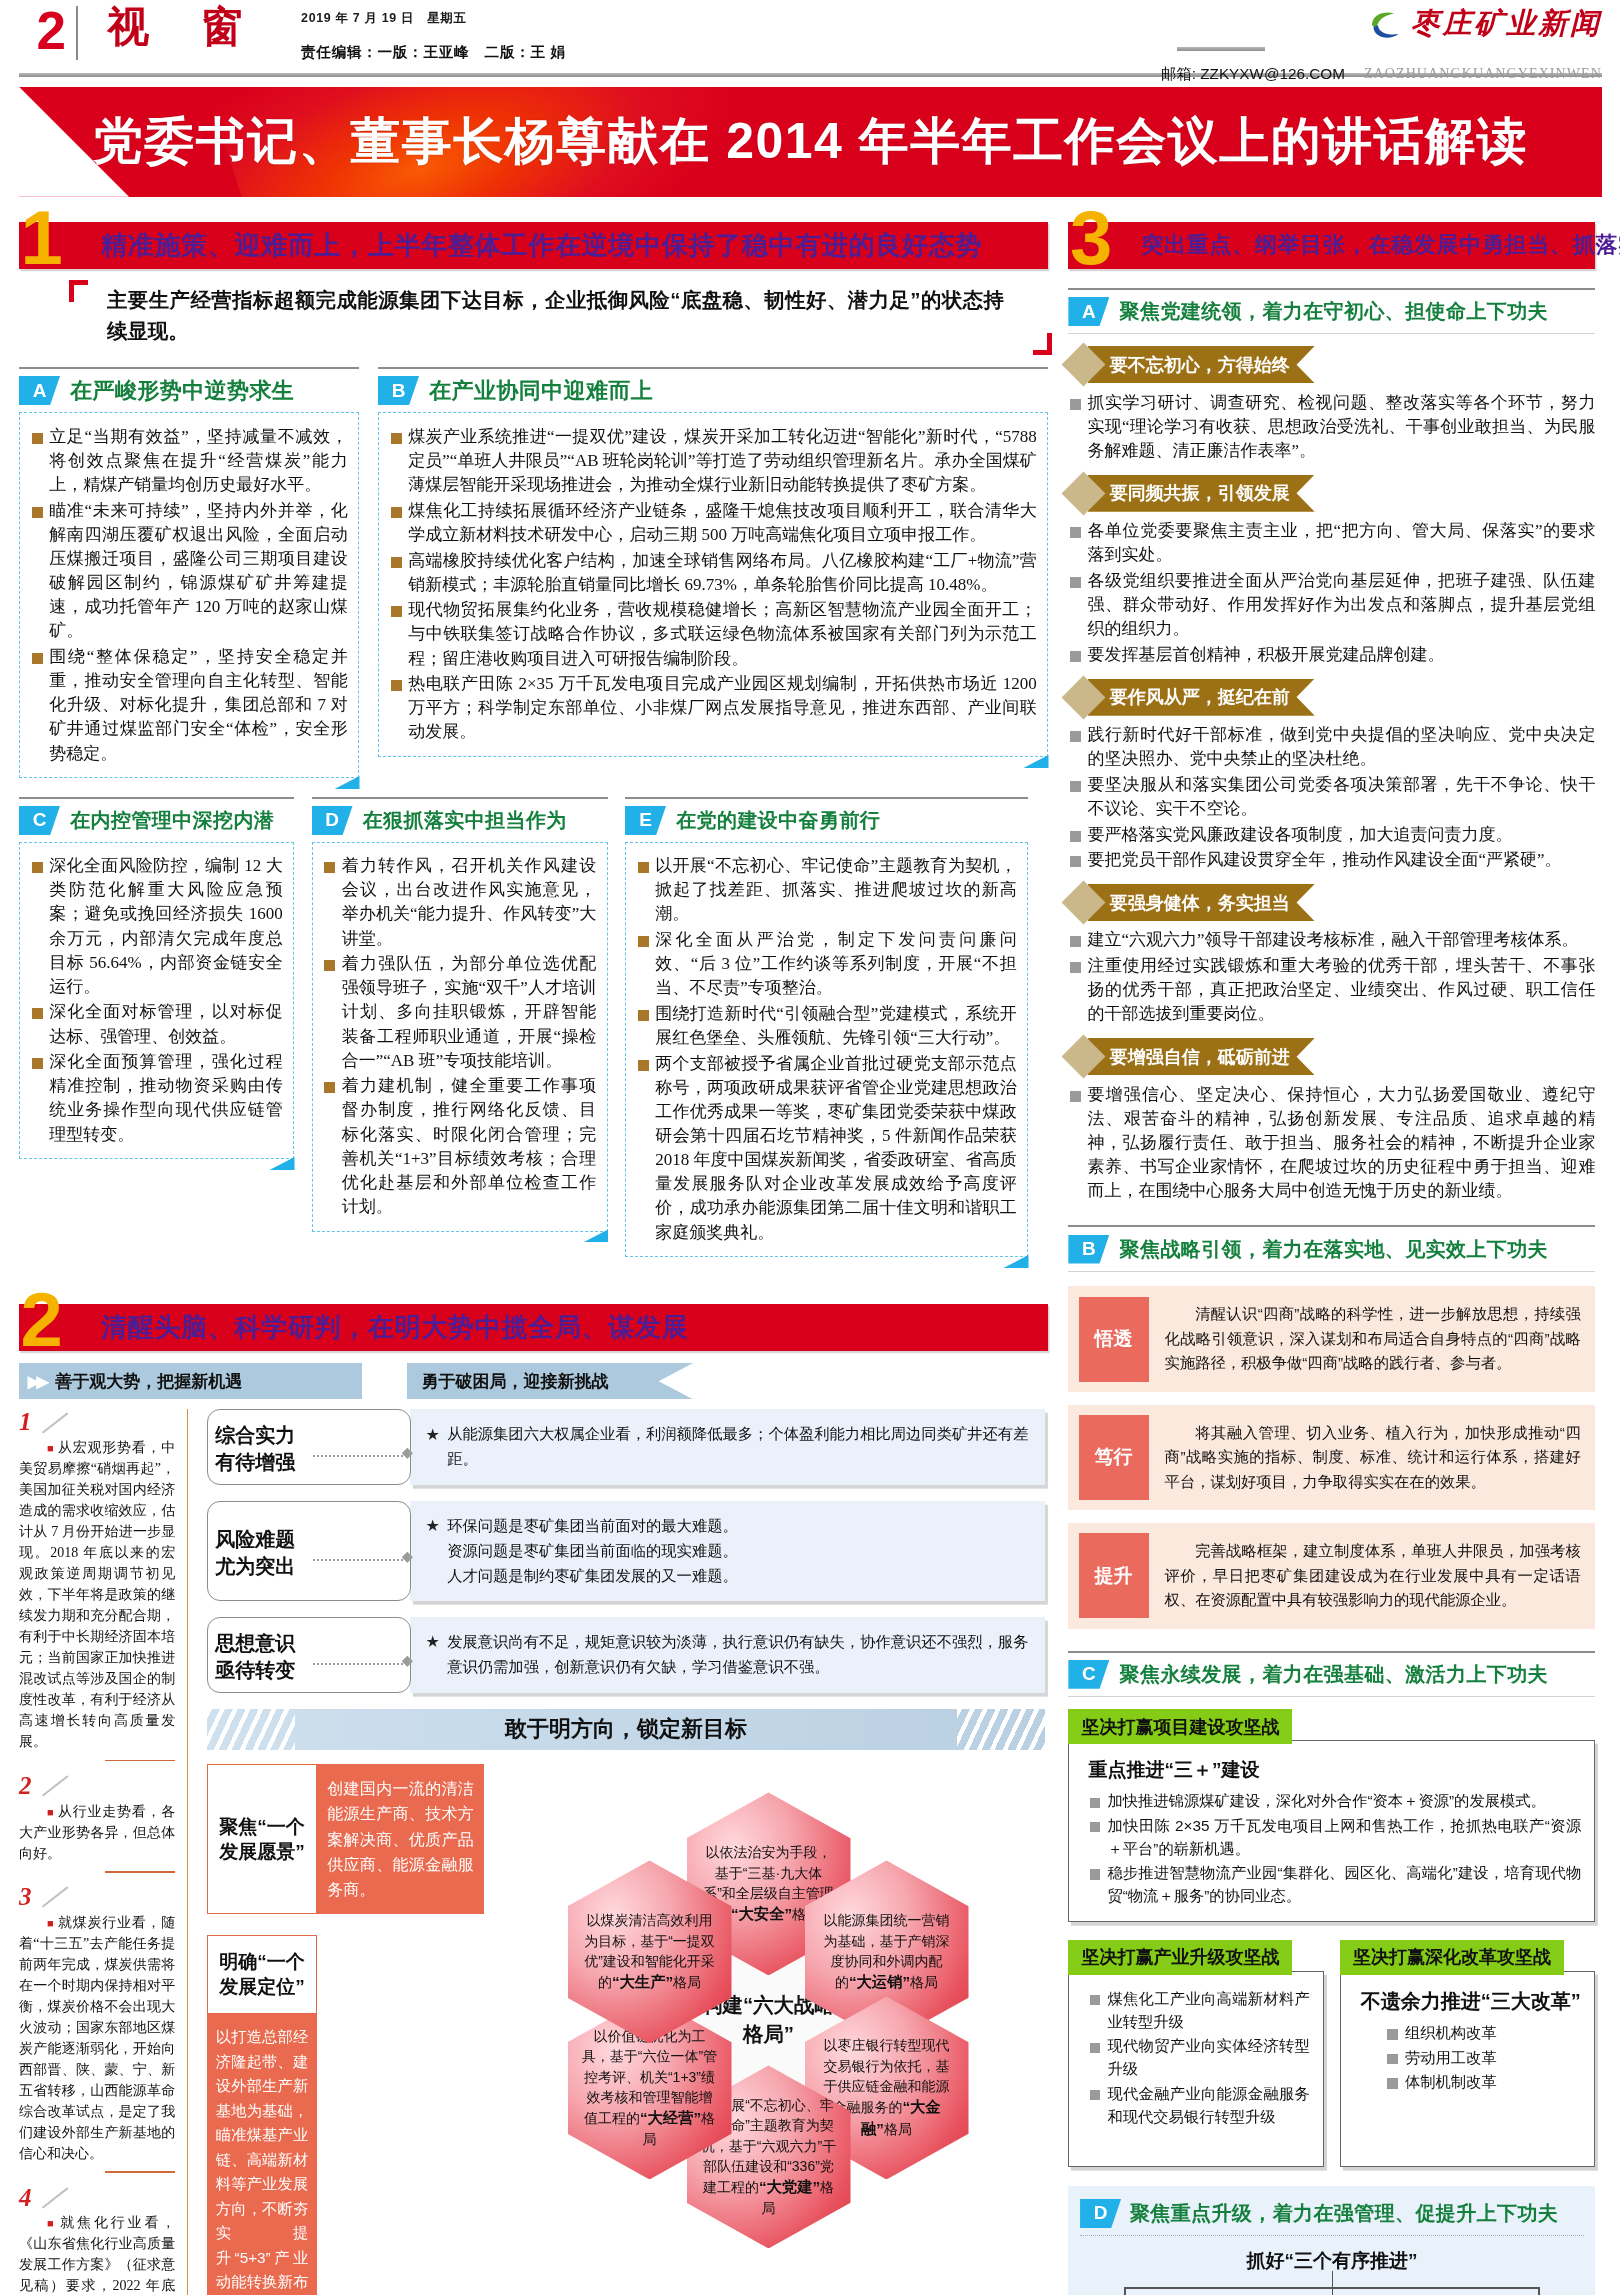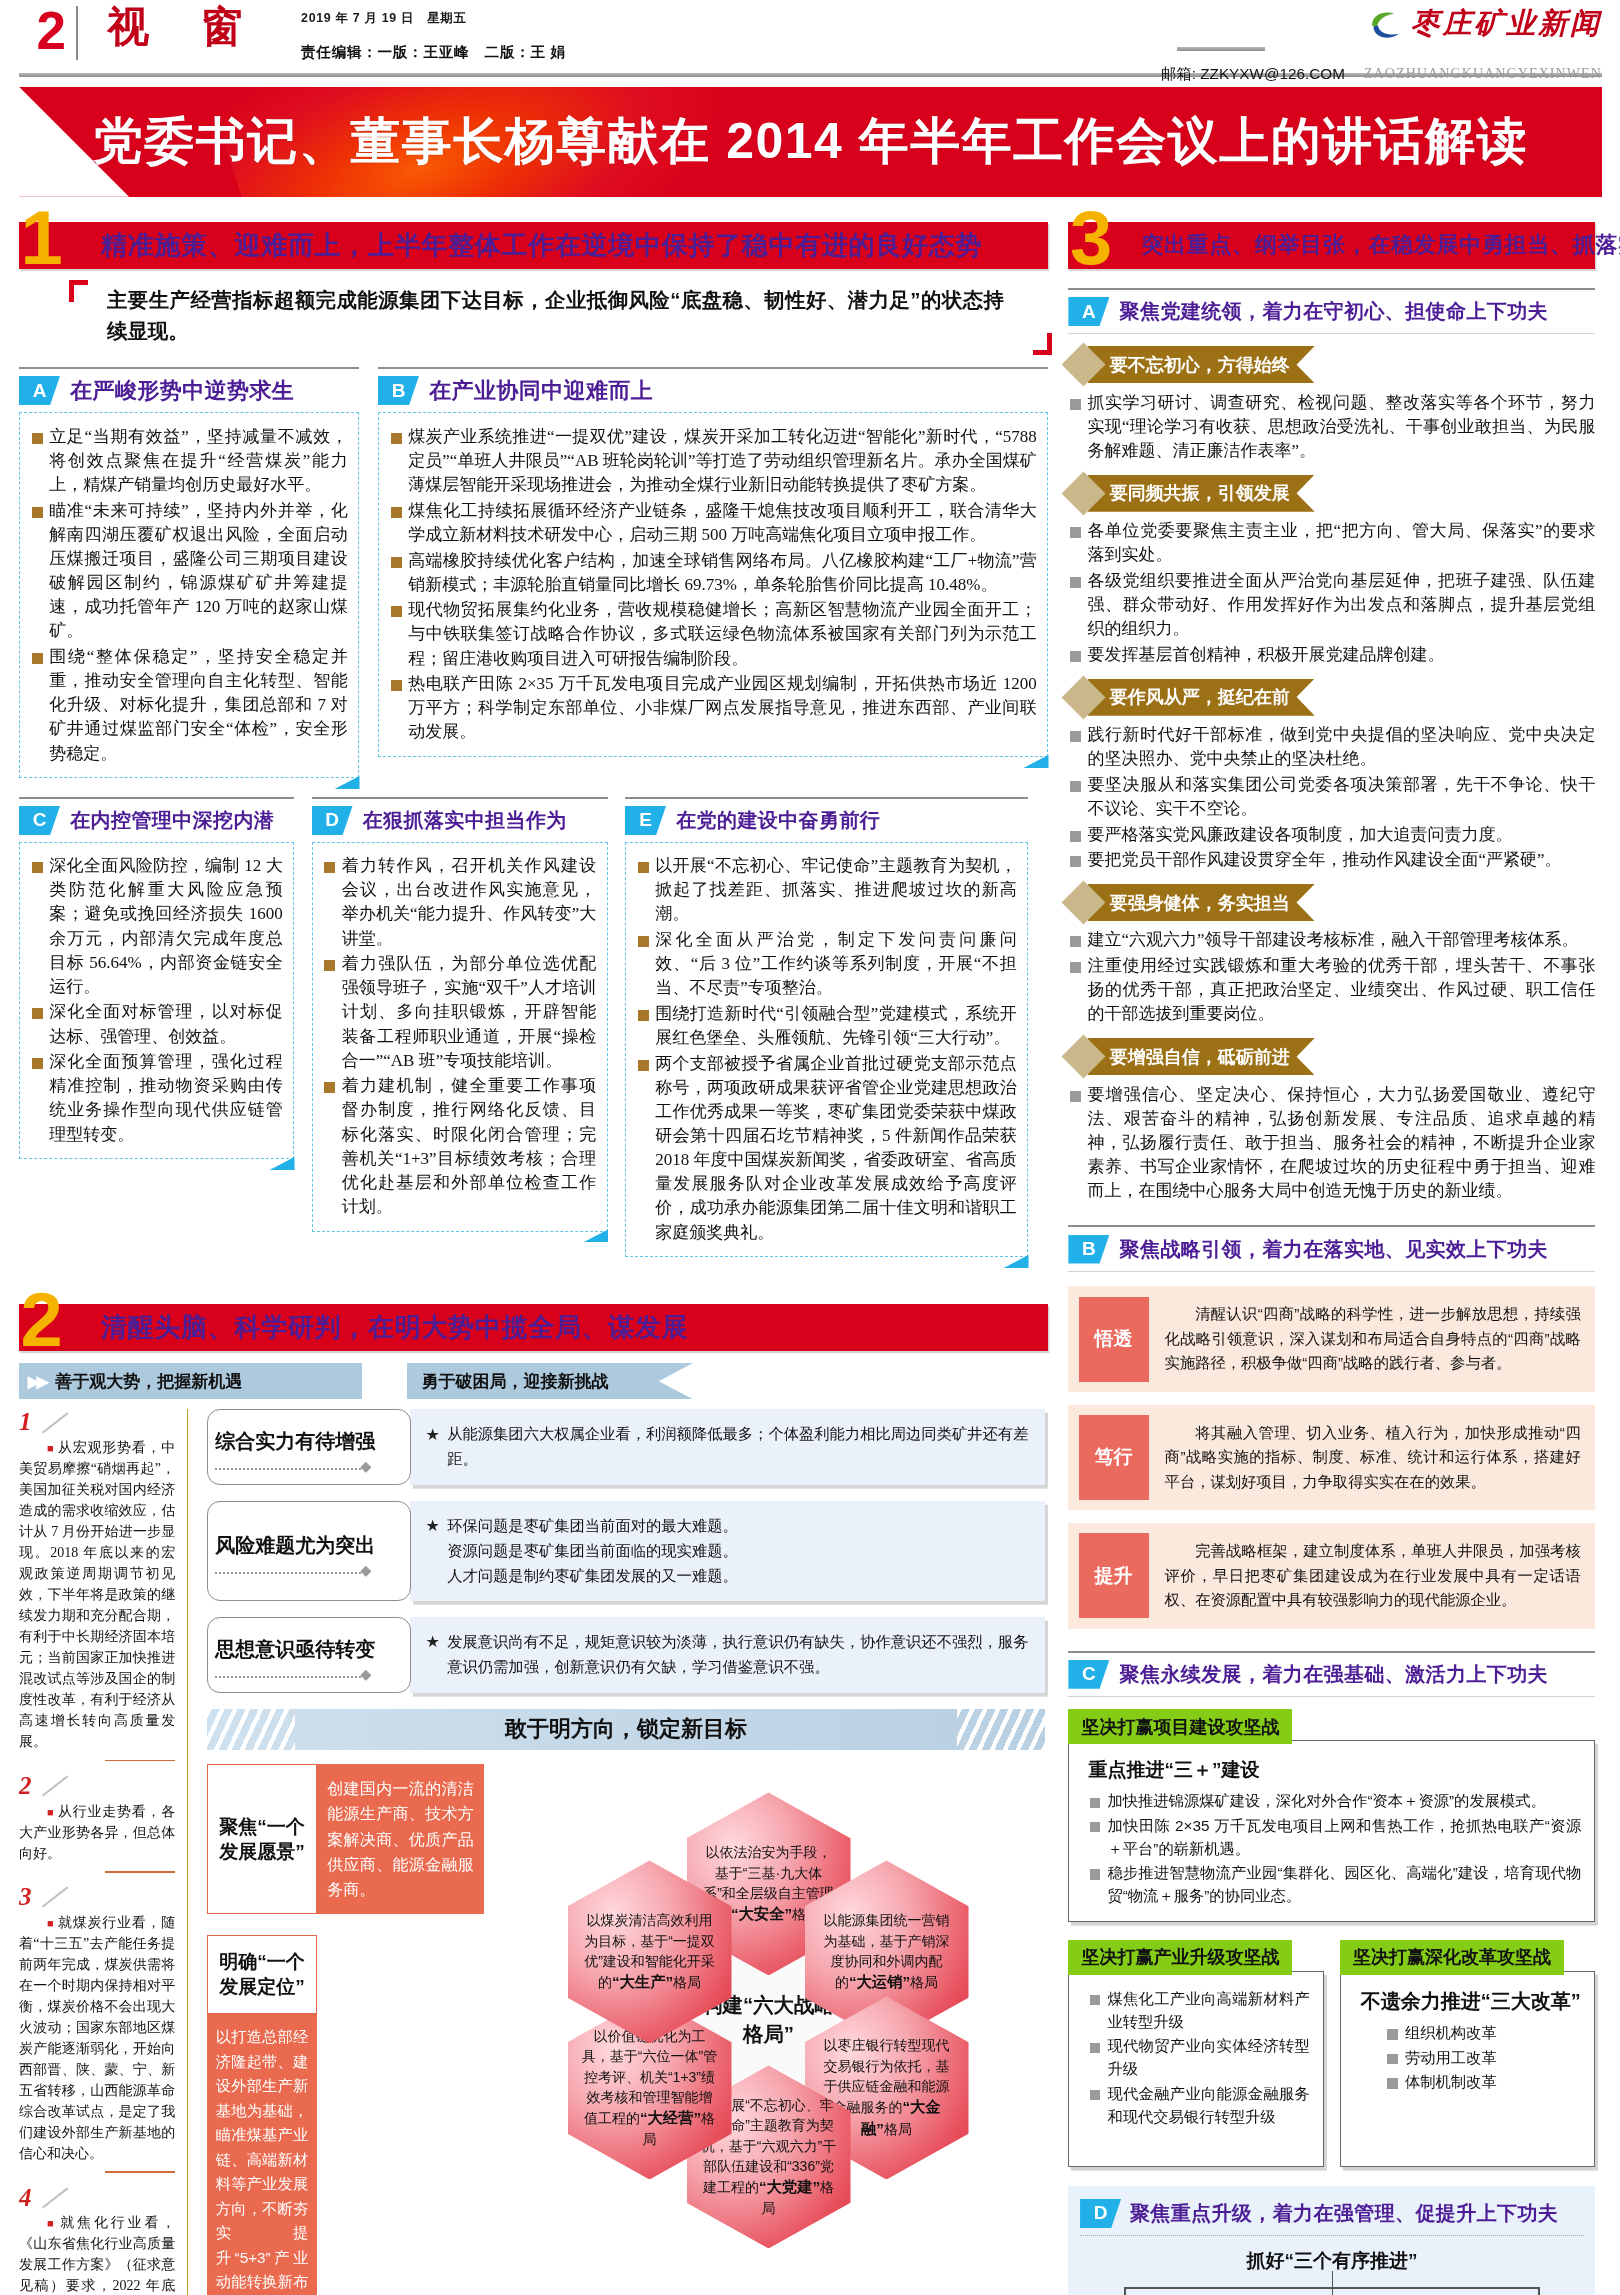--- a/index.html
+++ b/index.html
@@ -105,21 +105,21 @@
   .panel { position:relative; }
   .panel-head { border-top:2.2px solid #8c8c8c; padding-top:6.6px; display:flex; align-items:center; gap:10.2px; }
   .badge {
     width:41px; height:29px; background:#22b0e8; color:#fff;
     font-family:"Liberation Sans", sans-serif; font-weight:bold; font-size:19px;
     display:flex; align-items:center; justify-content:center;
     clip-path:polygon(0 0, 100% 0, 76% 100%, 0 100%);
   }
   .panel-title {
     font-family:"Liberation Sans", sans-serif; font-weight:bold;
-    font-size:22px; color:#4c1d95; letter-spacing:0.4px;
+    font-size:22px; color:#15803d; letter-spacing:0.4px;
   }
   .panel-title.sm { font-size:20px; }
   .panel-box {
     border:1.5px dashed #63c4ea; margin-top:6.6px; padding:11.7px 10.2px 10.2px 10.2px;
     position:relative; background:#fff;
   }
   .panel-box::after {
     content:""; position:absolute; right:-1.5px; bottom:-11.7px; width:25px; height:13px;
     background:#22b0e8; clip-path:polygon(0 100%, 100% 0, 100% 100%);
   }
@@ -164,21 +164,21 @@
   .numitem p {
     font-size:14px; line-height:1.5; text-align:justify; margin-top:2.9px;
     font-family:"Liberation Serif", serif; text-indent:2em;
   }
   .numitem p::before { content:"■"; color:#d02020; font-size:11px; margin-right:3.7px; }
   .numitem .sep { height:1.5px; background:#d06a3a; width:70px; margin:7.3px 0 0 auto; }
 
   .chal { display:flex; margin-bottom:16px; align-items:stretch; }
   .chal-label {
     width:204px; border:1.5px solid #8c8c8c; border-radius:13px; background:#fff;
-    display:flex; flex-direction:column; justify-content:center; 
+    display:flex; flex-direction:row; justify-content:center; align-items:center;
     padding:10.2px 7.3px 5.8px; position:relative; z-index:2;
   }
   .chal-label .t { font-family:"Liberation Sans", sans-serif; font-weight:bold; font-size:20px; }
   .chal-label .dots { margin-top:13px; width:146px; border-bottom:2.2px dotted #9b9b9b; position:relative; }
   .chal-label .dots::after { content:"◆"; position:absolute; right:-10.2px; top:-11.7px; color:#9b9b9b; font-size:14.6px; }
   .chal-body {
     flex:1; background:#eaf1fa; padding:13px 16px; margin-left:-1.5px;
     box-shadow:2.9px 3.7px 0 rgba(150,150,150,.4);
     display:flex; align-items:center;
   }

